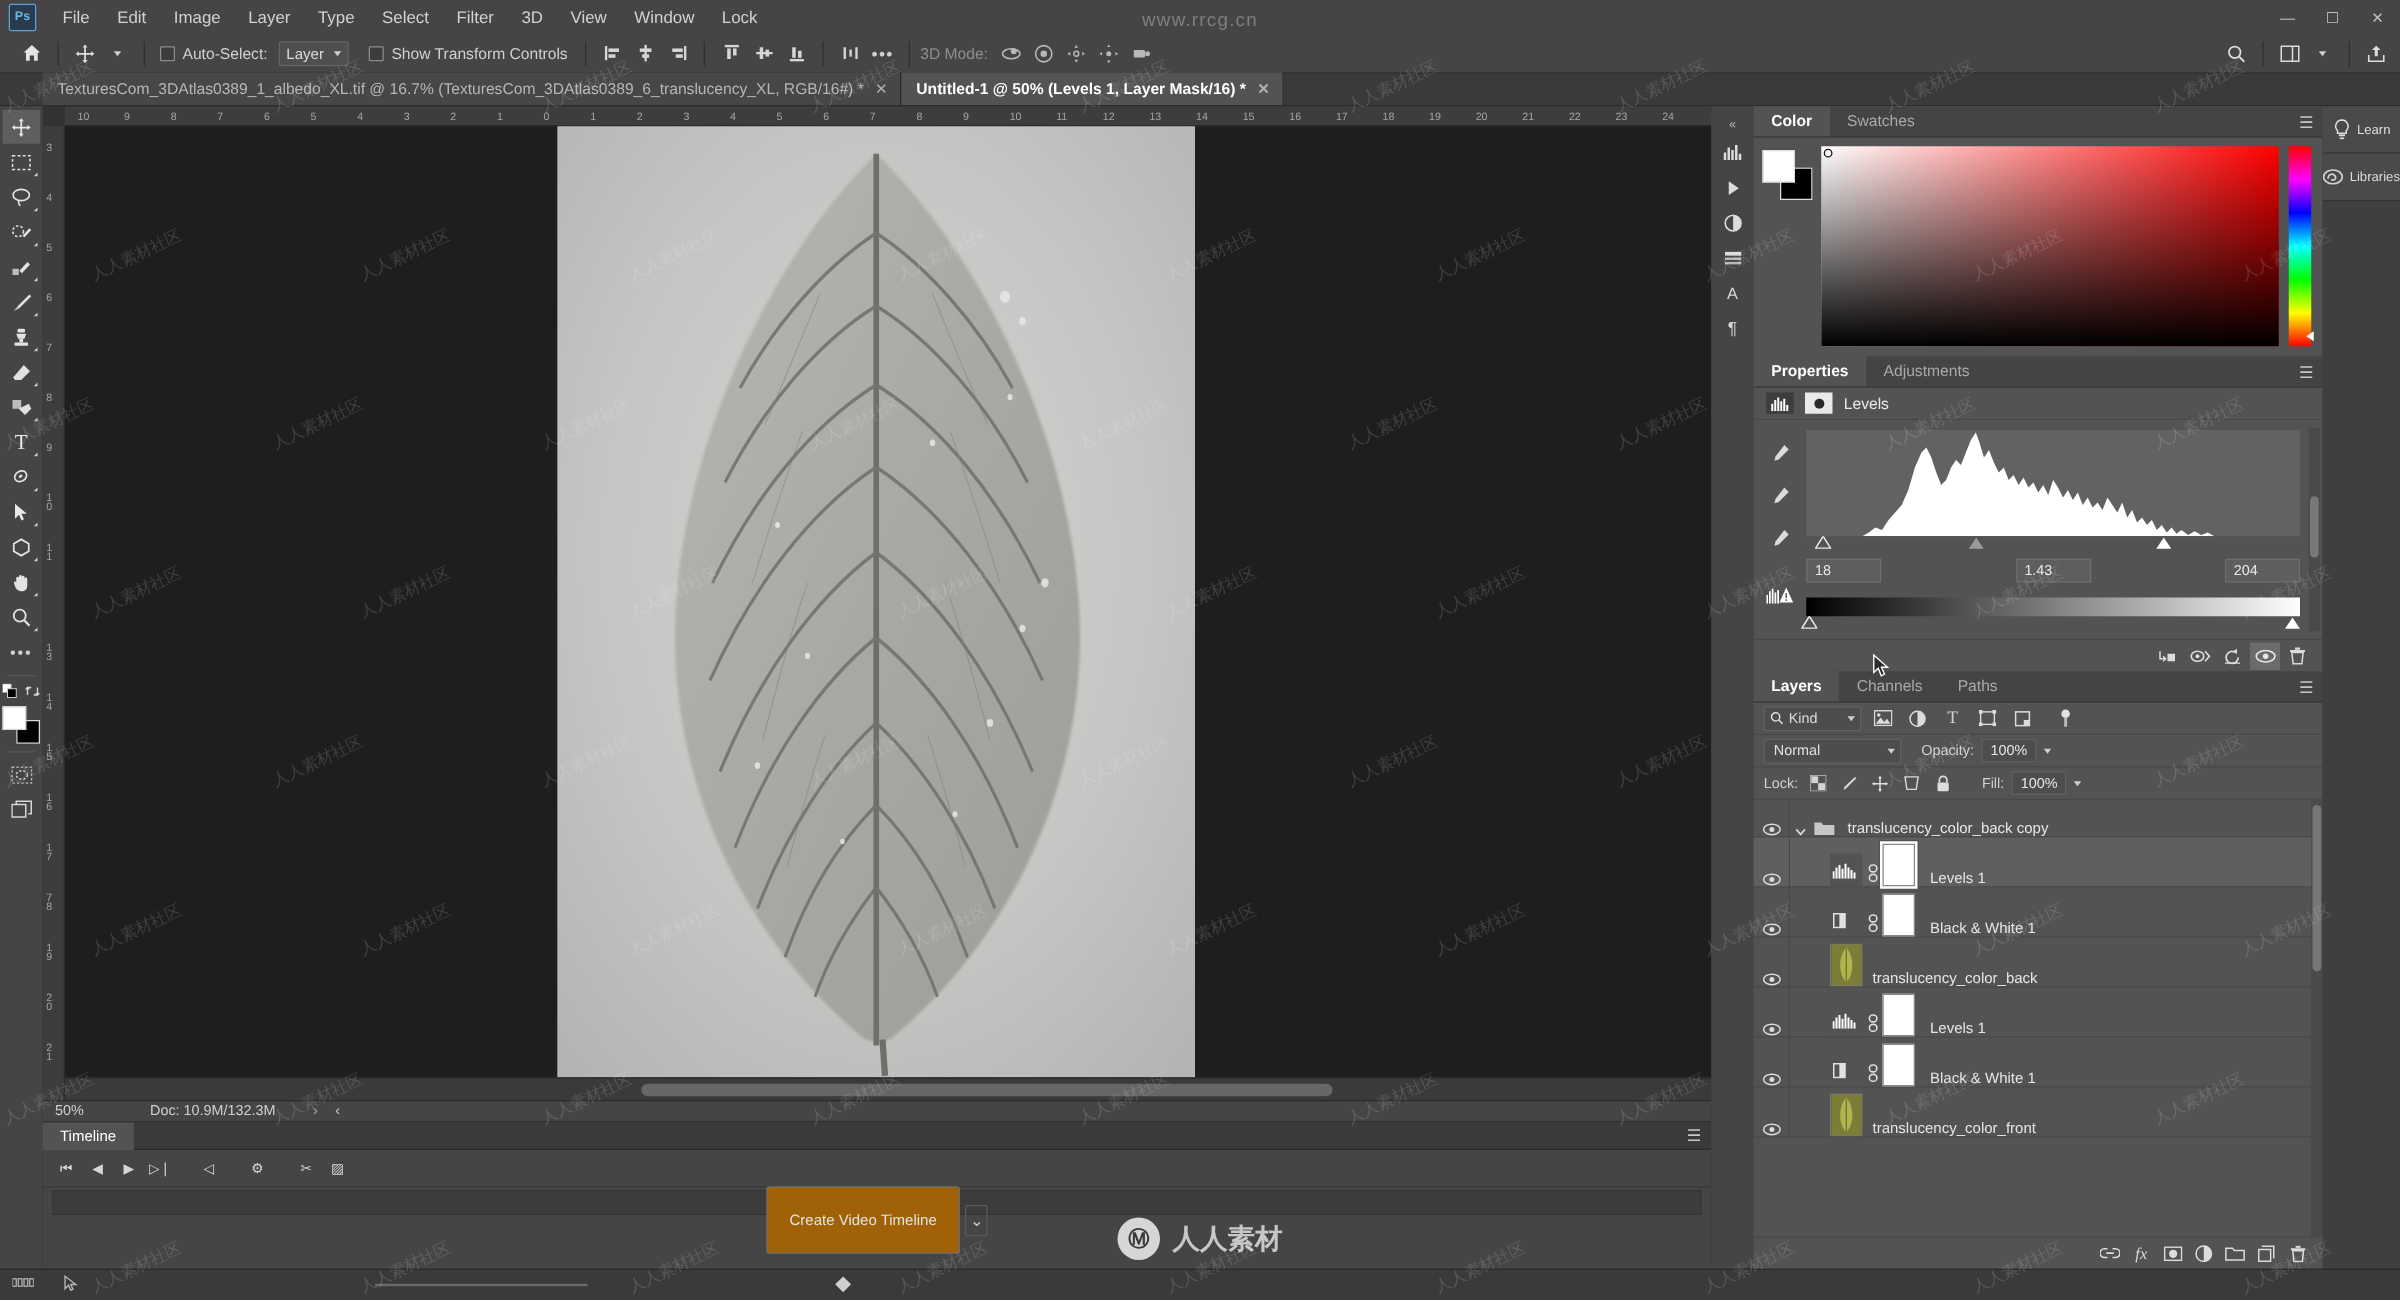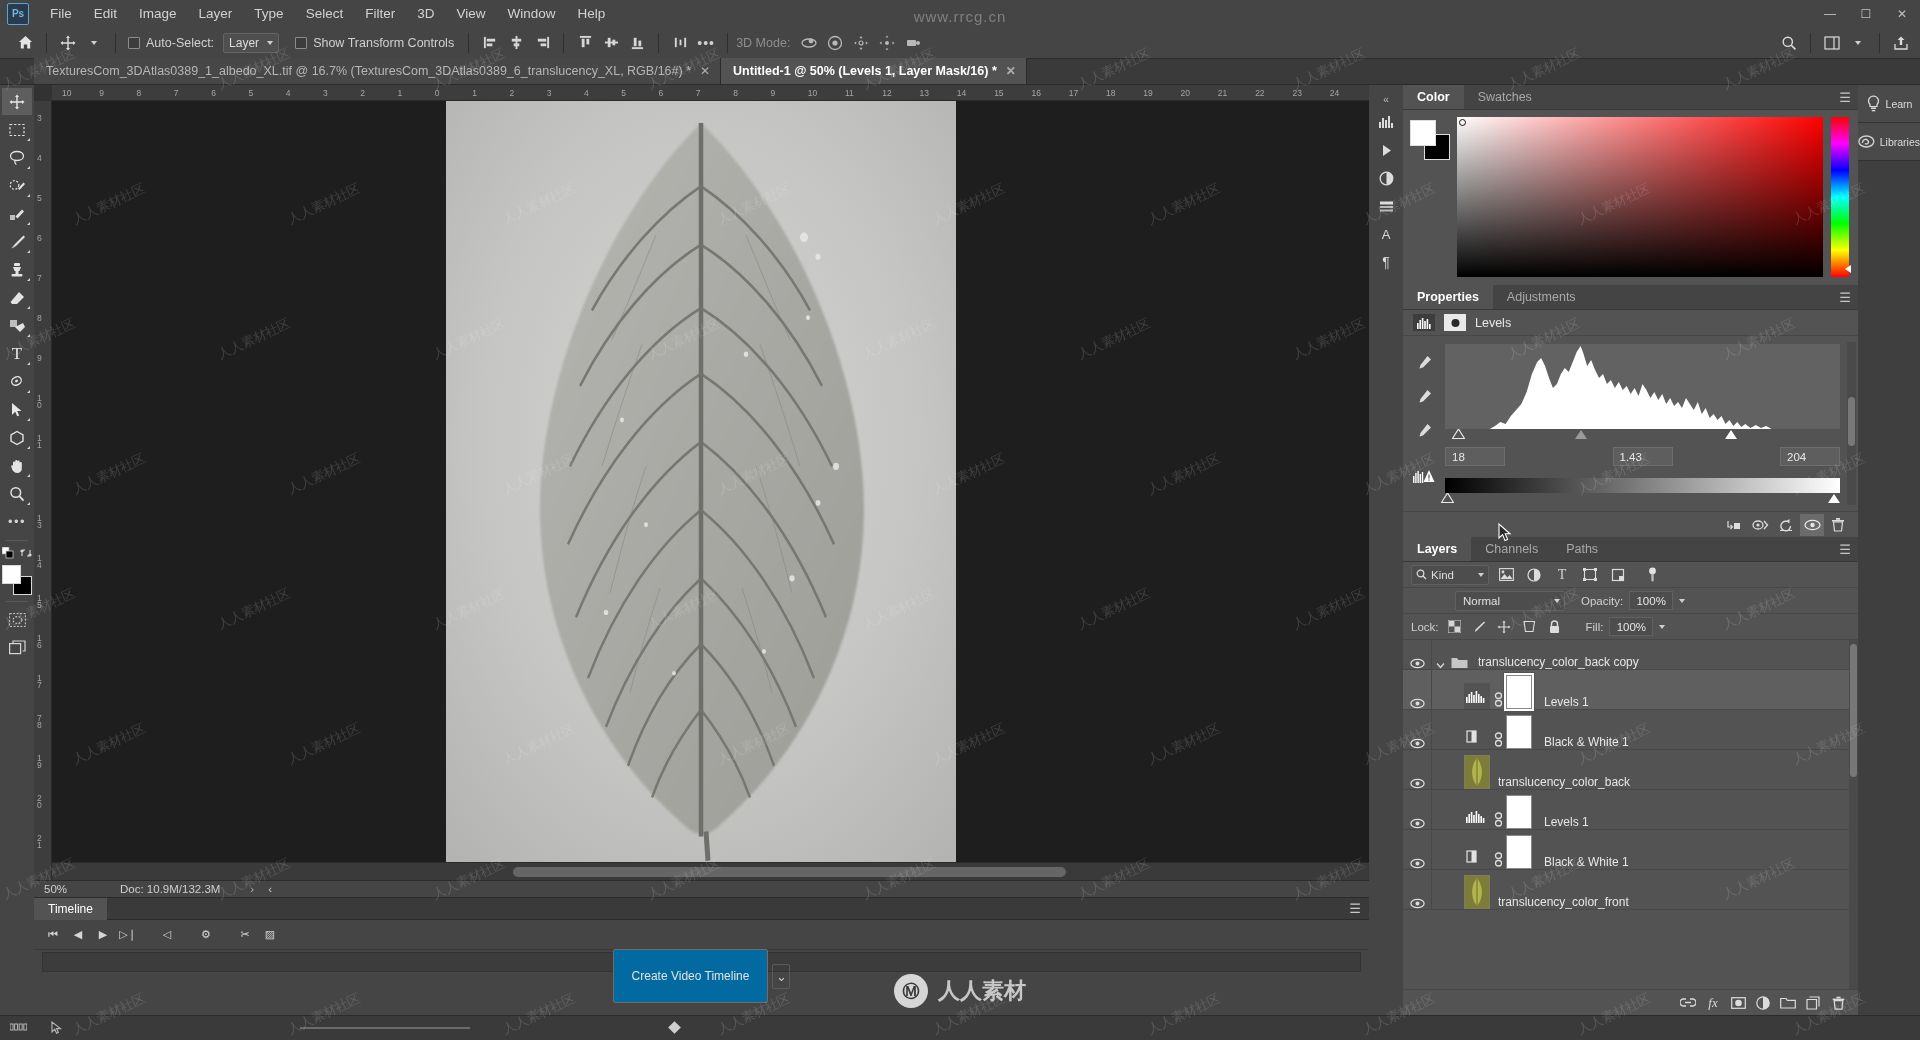--- a/index.html
+++ b/index.html
@@ -127,21 +127,21 @@
             background:#535353; color:#fff; }
   .tl-menu { margin-left:auto; padding-right:8px; color:#c8c8c8; font-size:13px; }
   .tl-ctrls { height:30px; display:flex; align-items:center; gap:3px;
               padding-left:8px; border-bottom:1px solid #3a3a3a; }
   .tl-btn { width:22px; height:22px; display:flex; align-items:center;
             justify-content:center; color:#d6d6d6; font-size:11px; }
   .tl-track { position:absolute; left:8px; right:8px; top:54px; height:20px;
               background:#3c3c3c; border:1px solid #333; }
   .tl-center { position:absolute; left:0; right:0; bottom:12px;
                display:flex; align-items:center; justify-content:center; gap:4px; }
-  .cvt-btn { background:#0369a1; border:1px solid #6d6d6d; border-radius:2px;
+  .cvt-btn { background:#a16207; border:1px solid #6d6d6d; border-radius:2px;
              color:#e2e2e2; font-size:12px; padding:19px 18px; }
   .cvt-caret { width:18px; height:25px; border:1px solid #5a5a5a;
                border-radius:2px; display:flex; align-items:center;
                justify-content:center; }
 
   
   .minidock { position:absolute; top:85px; right:517px; width:34px;
               bottom:25px; background:#454545; padding-top:6px;
               display:flex; flex-direction:column; align-items:center; gap:2px; }
   .mini { width:28px; height:26px; display:flex; align-items:center;
@@ -213,21 +213,21 @@
   .lf-row { height:26px; display:flex; align-items:center; gap:6px;
             padding:0 8px; border-bottom:1px solid #484848; }
   .kindsel { height:20px; width:78px; background:#4d4d4d; border:1px solid #616161;
              border-radius:2px; display:flex; align-items:center; gap:4px;
              padding:0 4px; font-size:11.5px; color:#dcdcdc; }
   .filtico { width:22px; height:20px; display:flex; align-items:center;
              justify-content:center; color:#d2d2d2; }
   .blendsel { height:20px; width:110px; background:#4d4d4d; border:1px solid #616161;
               border-radius:2px; display:flex; align-items:center;
               justify-content:space-between; padding:0 4px 0 7px;
-              font-size:11.5px; color:#e0e0e0;margin-left:44px; }
+              font-size:11.5px; color:#e0e0e0; }
   .numfield { height:19px; width:44px; background:#4d4d4d; border:1px solid #616161;
               font-size:11.5px; color:#e6e6e6; display:flex; align-items:center;
               justify-content:center; }
   .smalllbl { font-size:11.5px; color:#d0d0d0; }
   .lockico { width:19px; height:19px; display:flex; align-items:center;
              justify-content:center; color:#d8d8d8; font-size:11px; }
   .layerlist { flex:1; overflow:hidden; position:relative; background:#535353; }
   .layerrow { height:40px; display:flex; align-items:flex-end;
               border-bottom:1px solid #484848; position:relative; }
   .layerrow.sel { background:#5f5f5f; }
@@ -298,21 +298,21 @@
     <div class="menu-item">File</div>
     <div class="menu-item">Edit</div>
     <div class="menu-item">Image</div>
     <div class="menu-item">Layer</div>
     <div class="menu-item">Type</div>
     <div class="menu-item">Select</div>
     <div class="menu-item">Filter</div>
     <div class="menu-item">3D</div>
     <div class="menu-item">View</div>
     <div class="menu-item">Window</div>
-    <div class="menu-item">Help</div>
+    <div class="menu-item">Lock</div>
     <div class="wm-top">www.rrcg.cn</div>
     <div class="winbtns">
       <div class="winbtn">—</div>
       <div class="winbtn">☐</div>
       <div class="winbtn">✕</div>
     </div>
   </div>
 
   <div class="optionsbar">
     <div class="ob-icon" style="margin-left:12px;">

